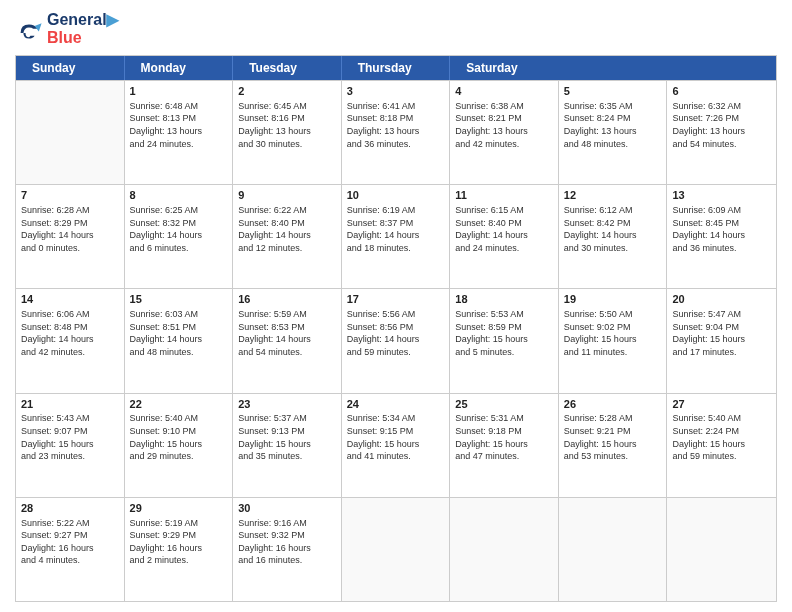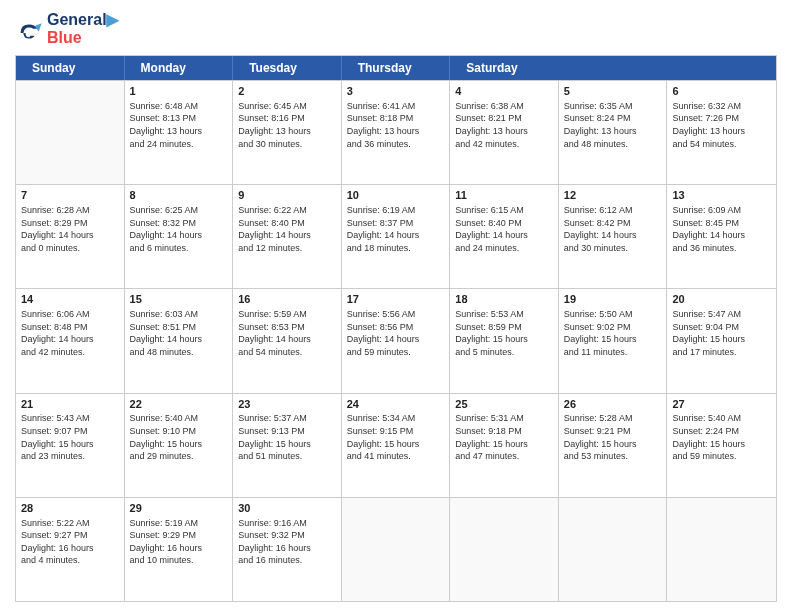--- a/index.html
+++ b/index.html
@@ -289,21 +289,21 @@
             <span class="cell-line">Sunrise: 5:40 AM</span>
             <span class="cell-line">Sunset: 9:10 PM</span>
             <span class="cell-line">Daylight: 15 hours</span>
             <span class="cell-line">and 29 minutes.</span>
           </div>
           <div class="cal-cell">
             <div class="day-num">23</div>
             <span class="cell-line">Sunrise: 5:37 AM</span>
             <span class="cell-line">Sunset: 9:13 PM</span>
             <span class="cell-line">Daylight: 15 hours</span>
-            <span class="cell-line">and 51 minutes.</span>
+            <span class="cell-line">and 35 minutes.</span>
           </div>
           <div class="cal-cell">
             <div class="day-num">24</div>
             <span class="cell-line">Sunrise: 5:34 AM</span>
             <span class="cell-line">Sunset: 9:15 PM</span>
             <span class="cell-line">Daylight: 15 hours</span>
             <span class="cell-line">and 41 minutes.</span>
           </div>
           <div class="cal-cell">
             <div class="day-num">25</div>
@@ -333,21 +333,21 @@
             <span class="cell-line">Sunrise: 5:22 AM</span>
             <span class="cell-line">Sunset: 9:27 PM</span>
             <span class="cell-line">Daylight: 16 hours</span>
             <span class="cell-line">and 4 minutes.</span>
           </div>
           <div class="cal-cell">
             <div class="day-num">29</div>
             <span class="cell-line">Sunrise: 5:19 AM</span>
             <span class="cell-line">Sunset: 9:29 PM</span>
             <span class="cell-line">Daylight: 16 hours</span>
-            <span class="cell-line">and 10 minutes.</span>
+            <span class="cell-line">and 2 minutes.</span>
           </div>
           <div class="cal-cell">
             <div class="day-num">30</div>
             <span class="cell-line">Sunrise: 9:16 AM</span>
             <span class="cell-line">Sunset: 9:32 PM</span>
             <span class="cell-line">Daylight: 16 hours</span>
             <span class="cell-line">and 16 minutes.</span>
           </div>
           <div class="cal-cell empty"></div>
           <div class="cal-cell empty"></div>

